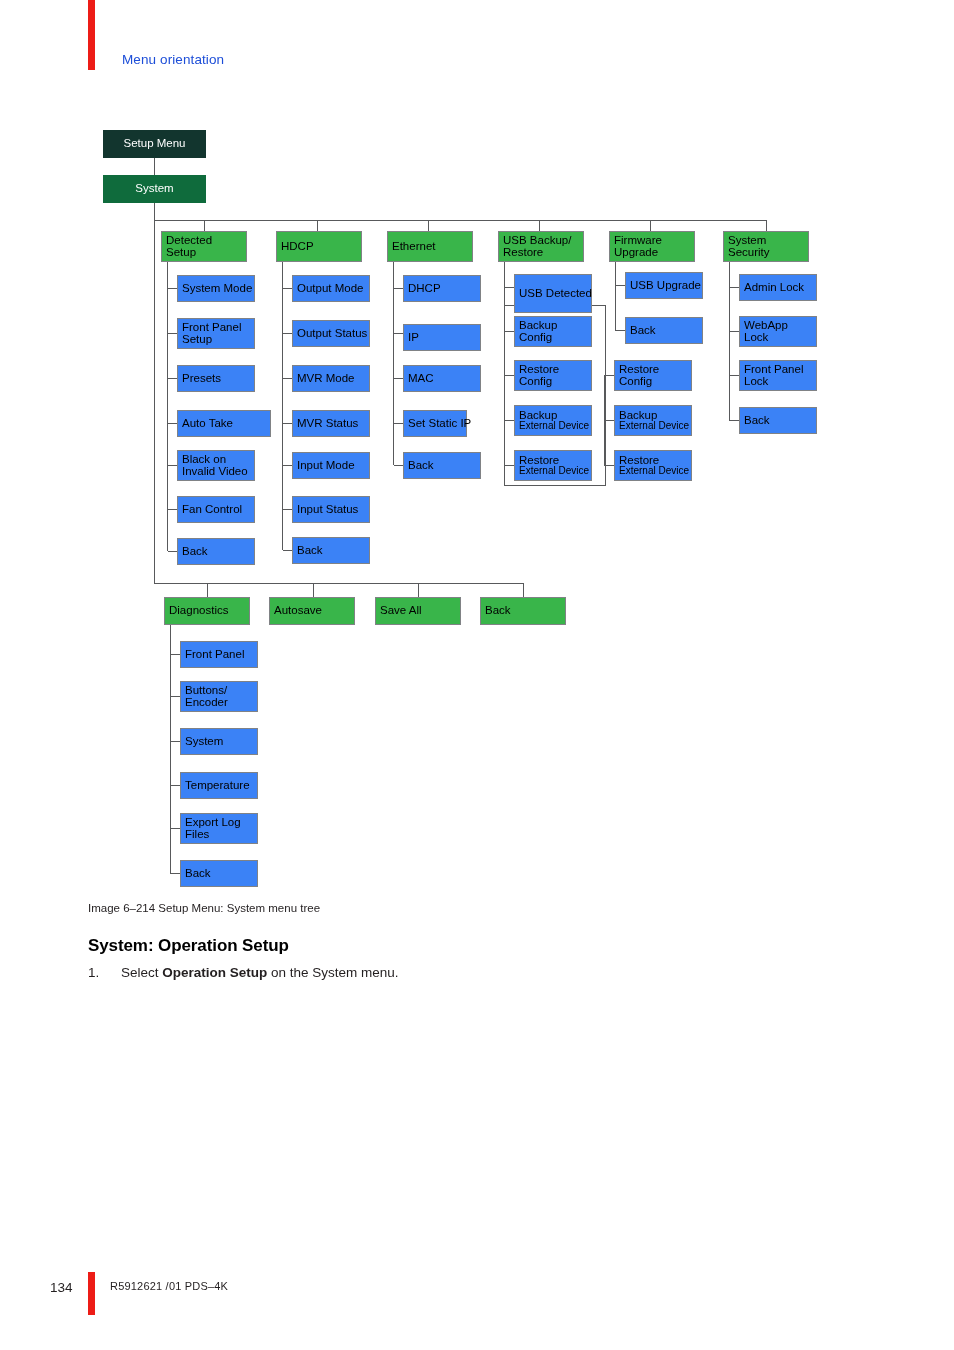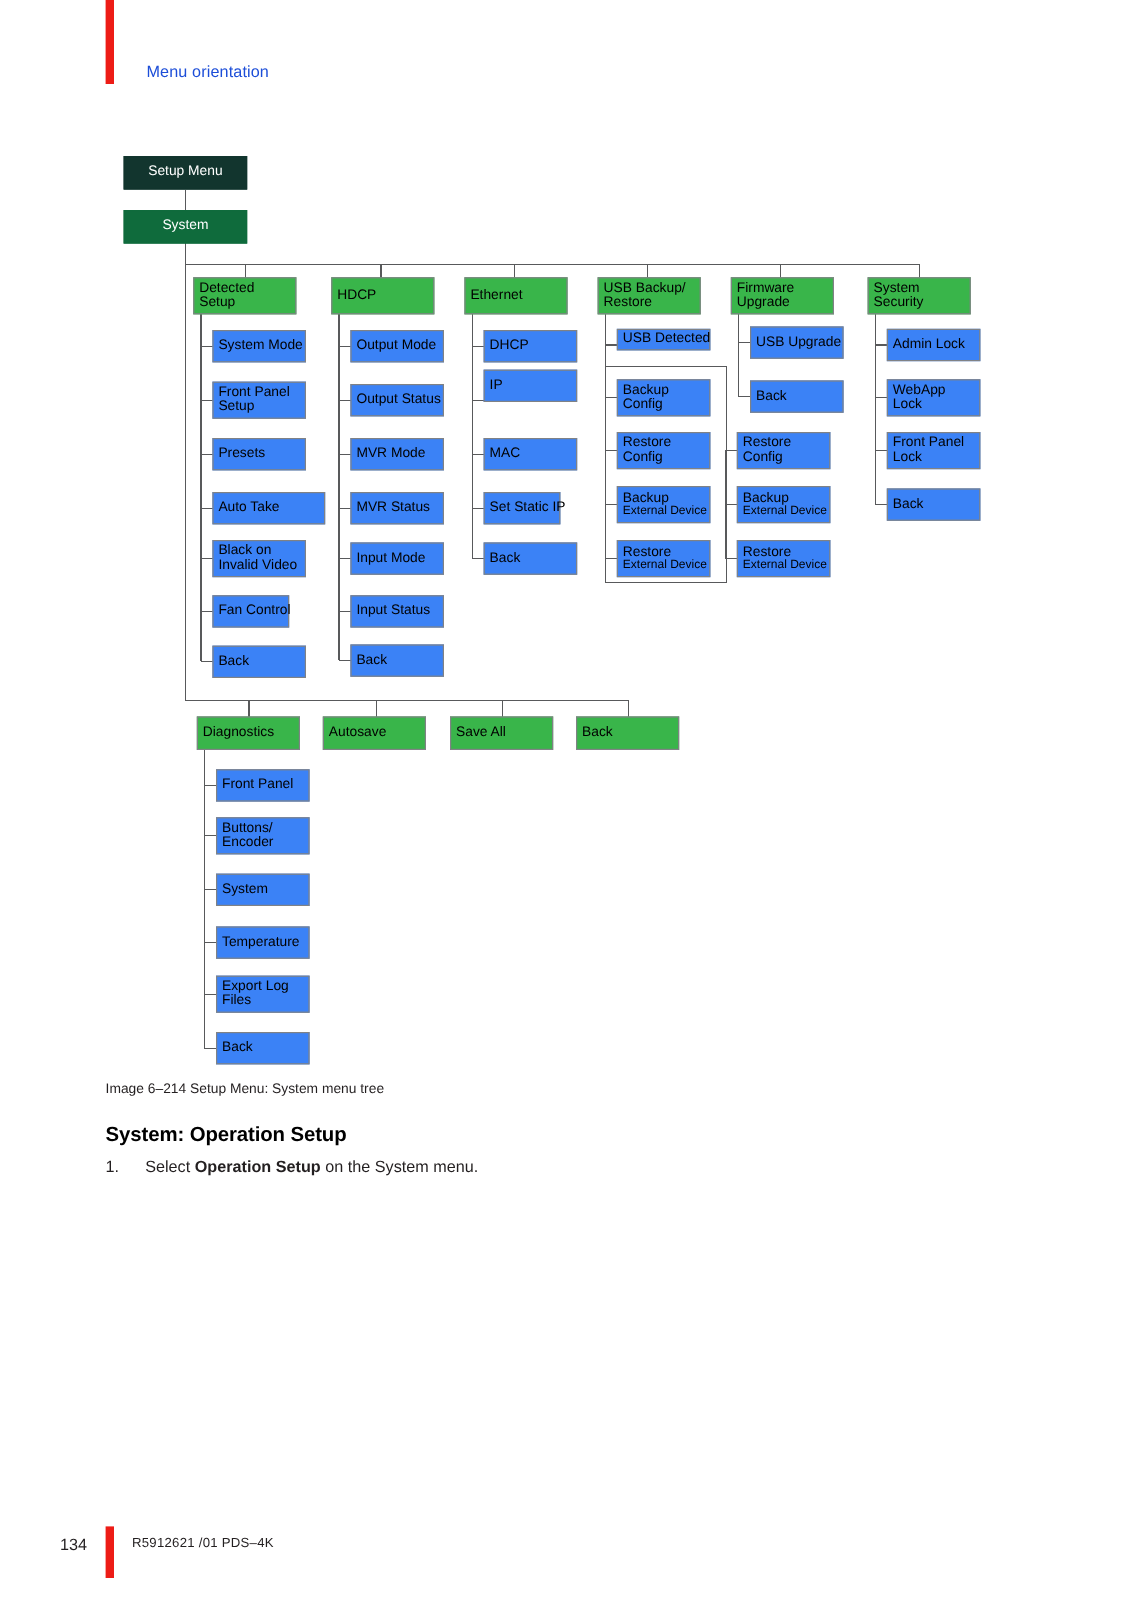--- a/index.html
+++ b/index.html
@@ -200,21 +200,21 @@
   <div class="node lvl3" style="left:177px;top:365px;width:78px;height:27px;">
     <span>Presets</span>
   </div>
   <div class="node lvl3" style="left:177px;top:410px;width:94px;height:27px;">
     <span>Auto Take</span>
   </div>
   <div class="node lvl3" style="left:177px;top:450px;width:78px;height:31px;">
     <span>Black on</span>
     <span>Invalid Video</span>
   </div>
-  <div class="node lvl3" style="left:177px;top:496px;width:64px;height:27px;">
+  <div class="node lvl3" style="left:177px;top:496px;width:78px;height:27px;">
     <span>Fan Control</span>
   </div>
   <div class="node lvl3" style="left:177px;top:538px;width:78px;height:27px;">
     <span>Back</span>
   </div>
 
   <div class="node lvl3" style="left:292px;top:275px;width:78px;height:27px;">
     <span>Output Mode</span>
   </div>
   <div class="node lvl3" style="left:292px;top:320px;width:78px;height:27px;">
@@ -232,34 +232,34 @@
   <div class="node lvl3" style="left:292px;top:496px;width:78px;height:27px;">
     <span>Input Status</span>
   </div>
   <div class="node lvl3" style="left:292px;top:537px;width:78px;height:27px;">
     <span>Back</span>
   </div>
 
   <div class="node lvl3" style="left:403px;top:275px;width:78px;height:27px;">
     <span>DHCP</span>
   </div>
-  <div class="node lvl3" style="left:403px;top:308px;width:78px;height:27px;">
+  <div class="node lvl3" style="left:403px;top:324px;width:78px;height:27px;">
     <span>IP</span>
   </div>
   <div class="node lvl3" style="left:403px;top:365px;width:78px;height:27px;">
     <span>MAC</span>
   </div>
   <div class="node lvl3" style="left:403px;top:410px;width:64px;height:27px;">
     <span>Set Static IP</span>
   </div>
   <div class="node lvl3" style="left:403px;top:452px;width:78px;height:27px;">
     <span>Back</span>
   </div>
 
-  <div class="node lvl3" style="left:514px;top:274px;width:78px;height:18px;">
+  <div class="node lvl3" style="left:514px;top:274px;width:78px;height:39px;">
     <span>USB Detected</span>
   </div>
   <div class="node lvl3" style="left:514px;top:316px;width:78px;height:31px;">
     <span>Backup</span>
     <span>Config</span>
   </div>
   <div class="node lvl3" style="left:514px;top:360px;width:78px;height:31px;">
     <span>Restore</span>
     <span>Config</span>
   </div>

